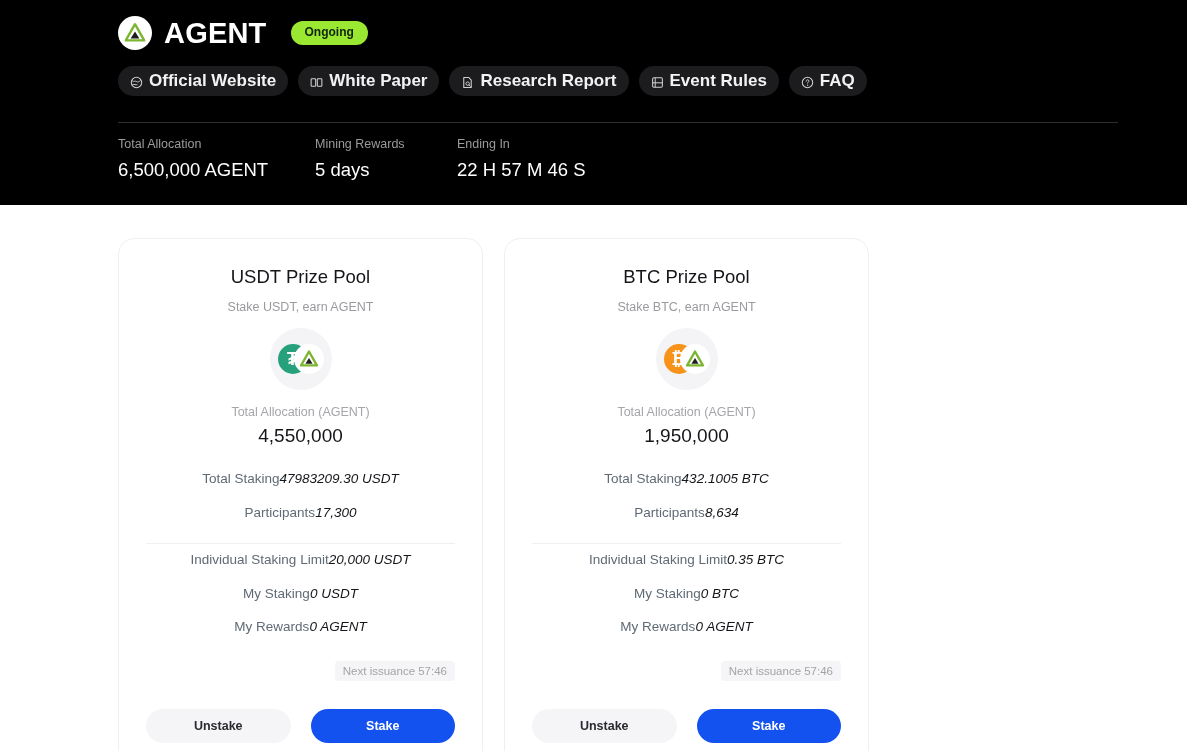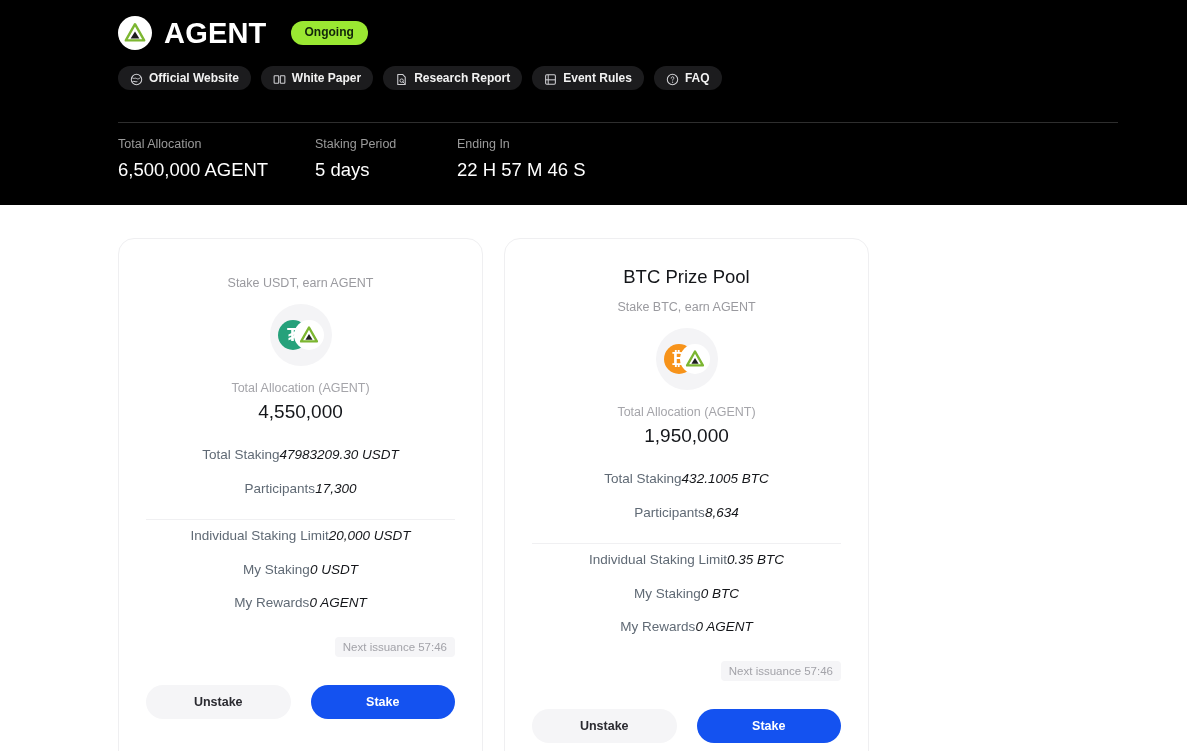--- a/index.html
+++ b/index.html
@@ -63,21 +63,21 @@
     display: flex;
     align-items: center;
     gap: 6px;
     background: #1c1c1e;
     border-radius: 999px;
     padding: 5px 12px;
     cursor: pointer;
   }
   .link-chip .chip-label {
     color: #f2f2f2;
-    font-size: 12px;
+    font-size: 17px;
     font-weight: bold;
     white-space: nowrap;
   }
   .chip-ico { width: 13px; height: 13px; display: block; flex: 0 0 auto; }
 
   .divider {
     position: absolute;
     left: 118px; top: 122px;
     width: 1000px; height: 1px;
     background: #2e2e2e;
@@ -312,34 +312,35 @@
   </div>
 
   <div class="divider"></div>
 
   <div class="stats-row">
     <div class="stat-block b1">
       <div class="stat-label">Total Allocation</div>
       <div class="stat-value">6,500,000 AGENT</div>
     </div>
     <div class="stat-block b2">
-      <div class="stat-label">Staking Period</div>
+      <div class="stat-label">Mining Rewards</div>
       <div class="stat-value">5 days</div>
     </div>
     <div class="stat-block">
       <div class="stat-label">Ending In</div>
       <div class="stat-value">22 H 57 M 46 S</div>
     </div>
   </div>
 </div>
 
 <div class="main">
   <div class="cards">
 
     <div class="card">
+      <div class="card-title">USDT Prize Pool</div>
       <div class="card-sub">Stake USDT, earn AGENT</div>
 
       <div class="token-wrap">
         <div class="token-badge">
           <div class="token-pair">
             <div class="token-coin usdt">₮</div>
             <div class="token-agent">
               <svg width="22" height="22" viewBox="0 0 24 24" aria-hidden="true">
                 <path d="M12 3.8 L20.6 19 H3.4 Z" fill="none" stroke="#7cb631" stroke-width="2.6" stroke-linejoin="round"></path>
                 <path d="M12 10.8 L15.9 17.2 H8.1 Z" fill="#1d1d1d"></path>

